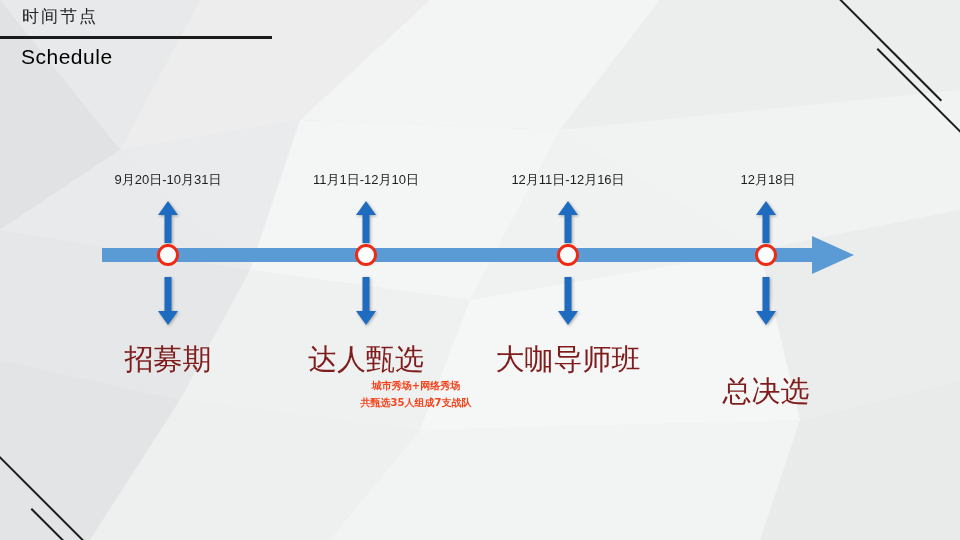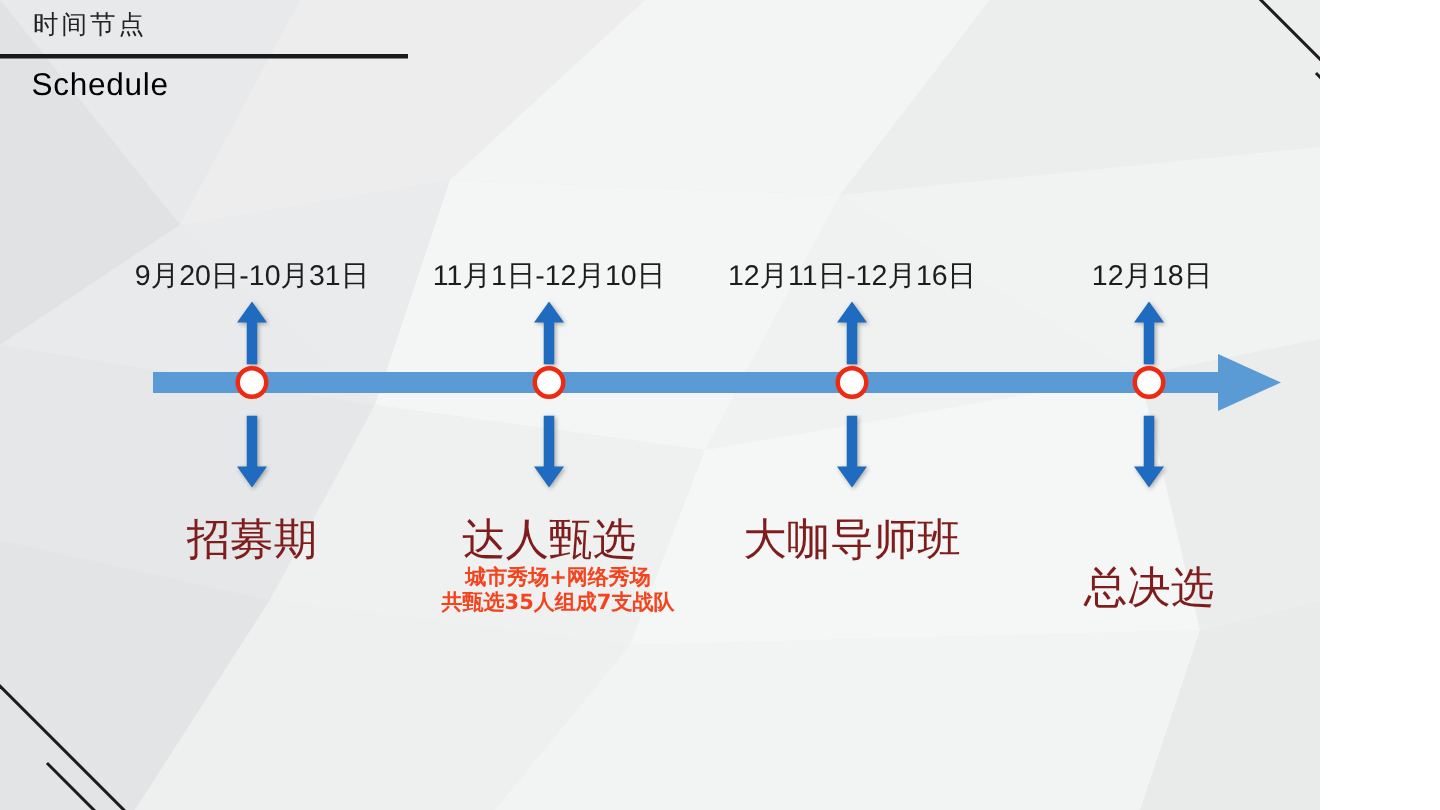--- a/index.html
+++ b/index.html
@@ -2,21 +2,21 @@
 <html><head>
 <meta charset="utf-8">
 <style>
   html, body {
     margin: 0;
     padding: 0;
     background: #ffffff;
   }
   #slide {
     position: relative;
-    width: 880px;
+    width: 960px;
     height: 540px;
     overflow: hidden;
     background: #eceded;
     font-family: "Liberation Sans", "DejaVu Sans", sans-serif;
   }
   #poly-bg {
     position: absolute;
     left: 0; top: 0;
     width: 960px; height: 540px;
   }
@@ -87,44 +87,45 @@
     background: #ffffff;
     border: 3px solid #ee2a13;
     box-sizing: border-box;
   }
   .arrow-up, .arrow-down {
     position: absolute;
     filter: drop-shadow(1px 1px 1.5px rgba(70,70,70,0.45));
   }
   .date-label {
     position: absolute;
-    font-size: 19px;
+    font-size: 13px;
     color: #1d1d1d;
     white-space: nowrap;
     transform: translateX(-50%);
     font-family: "Liberation Sans", "DejaVu Sans", sans-serif;
   }
   .phase-label {
     position: absolute;
     font-size: 29px;
     color: #7f1d1d;
     white-space: nowrap;
     transform: translateX(-50%);
     font-family: Liberation Mono, monospace;
   }
   .sub-label {
     position: absolute;
-    font-size: 14px;
+    font-size: 10px;
     color: #f4441e;
     white-space: nowrap;
     text-align: center;
     transform: translateX(-50%);
     line-height: 17px;
     font-weight: bold;
     font-family: "DejaVu Sans", "Liberation Sans", sans-serif;
+    margin-left: 44px;
   }
 </style>
 </head>
 <body>
 
 <div id="slide">
 
   <svg id="poly-bg" viewBox="0 0 960 540" preserveAspectRatio="none">
     <defs>
       <linearGradient id="g1" x1="0" y1="0" x2="1" y2="1">

